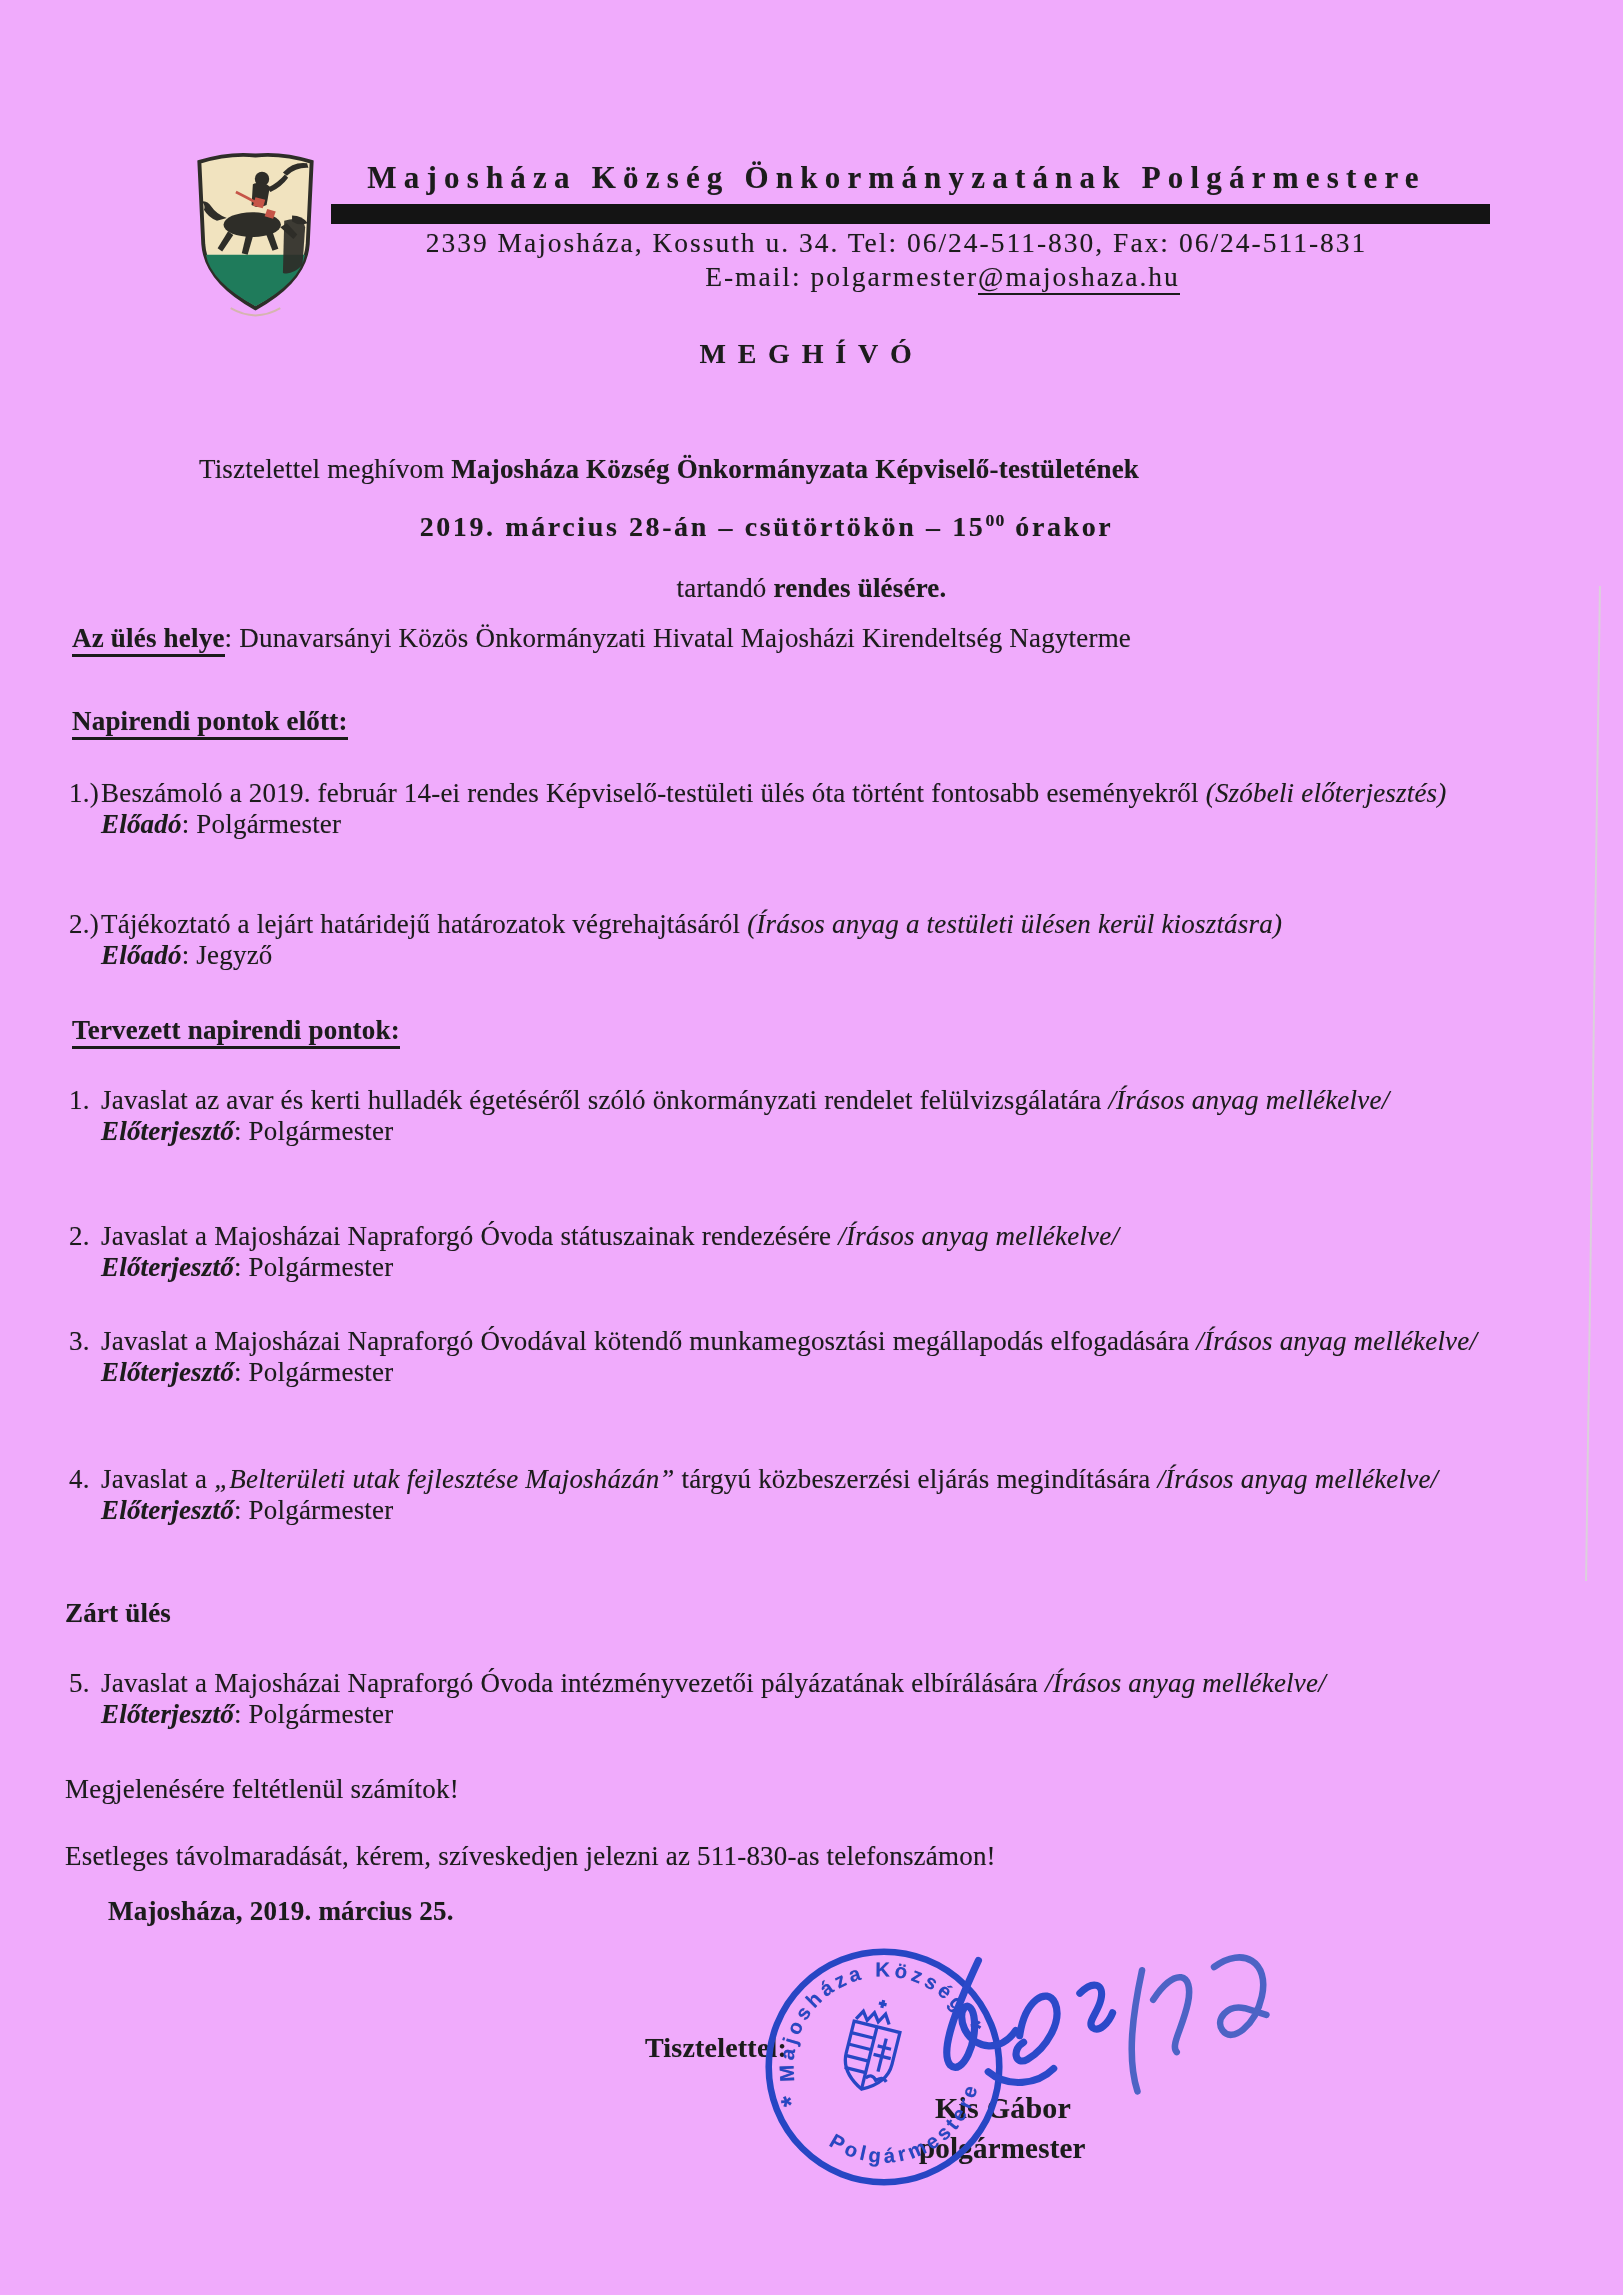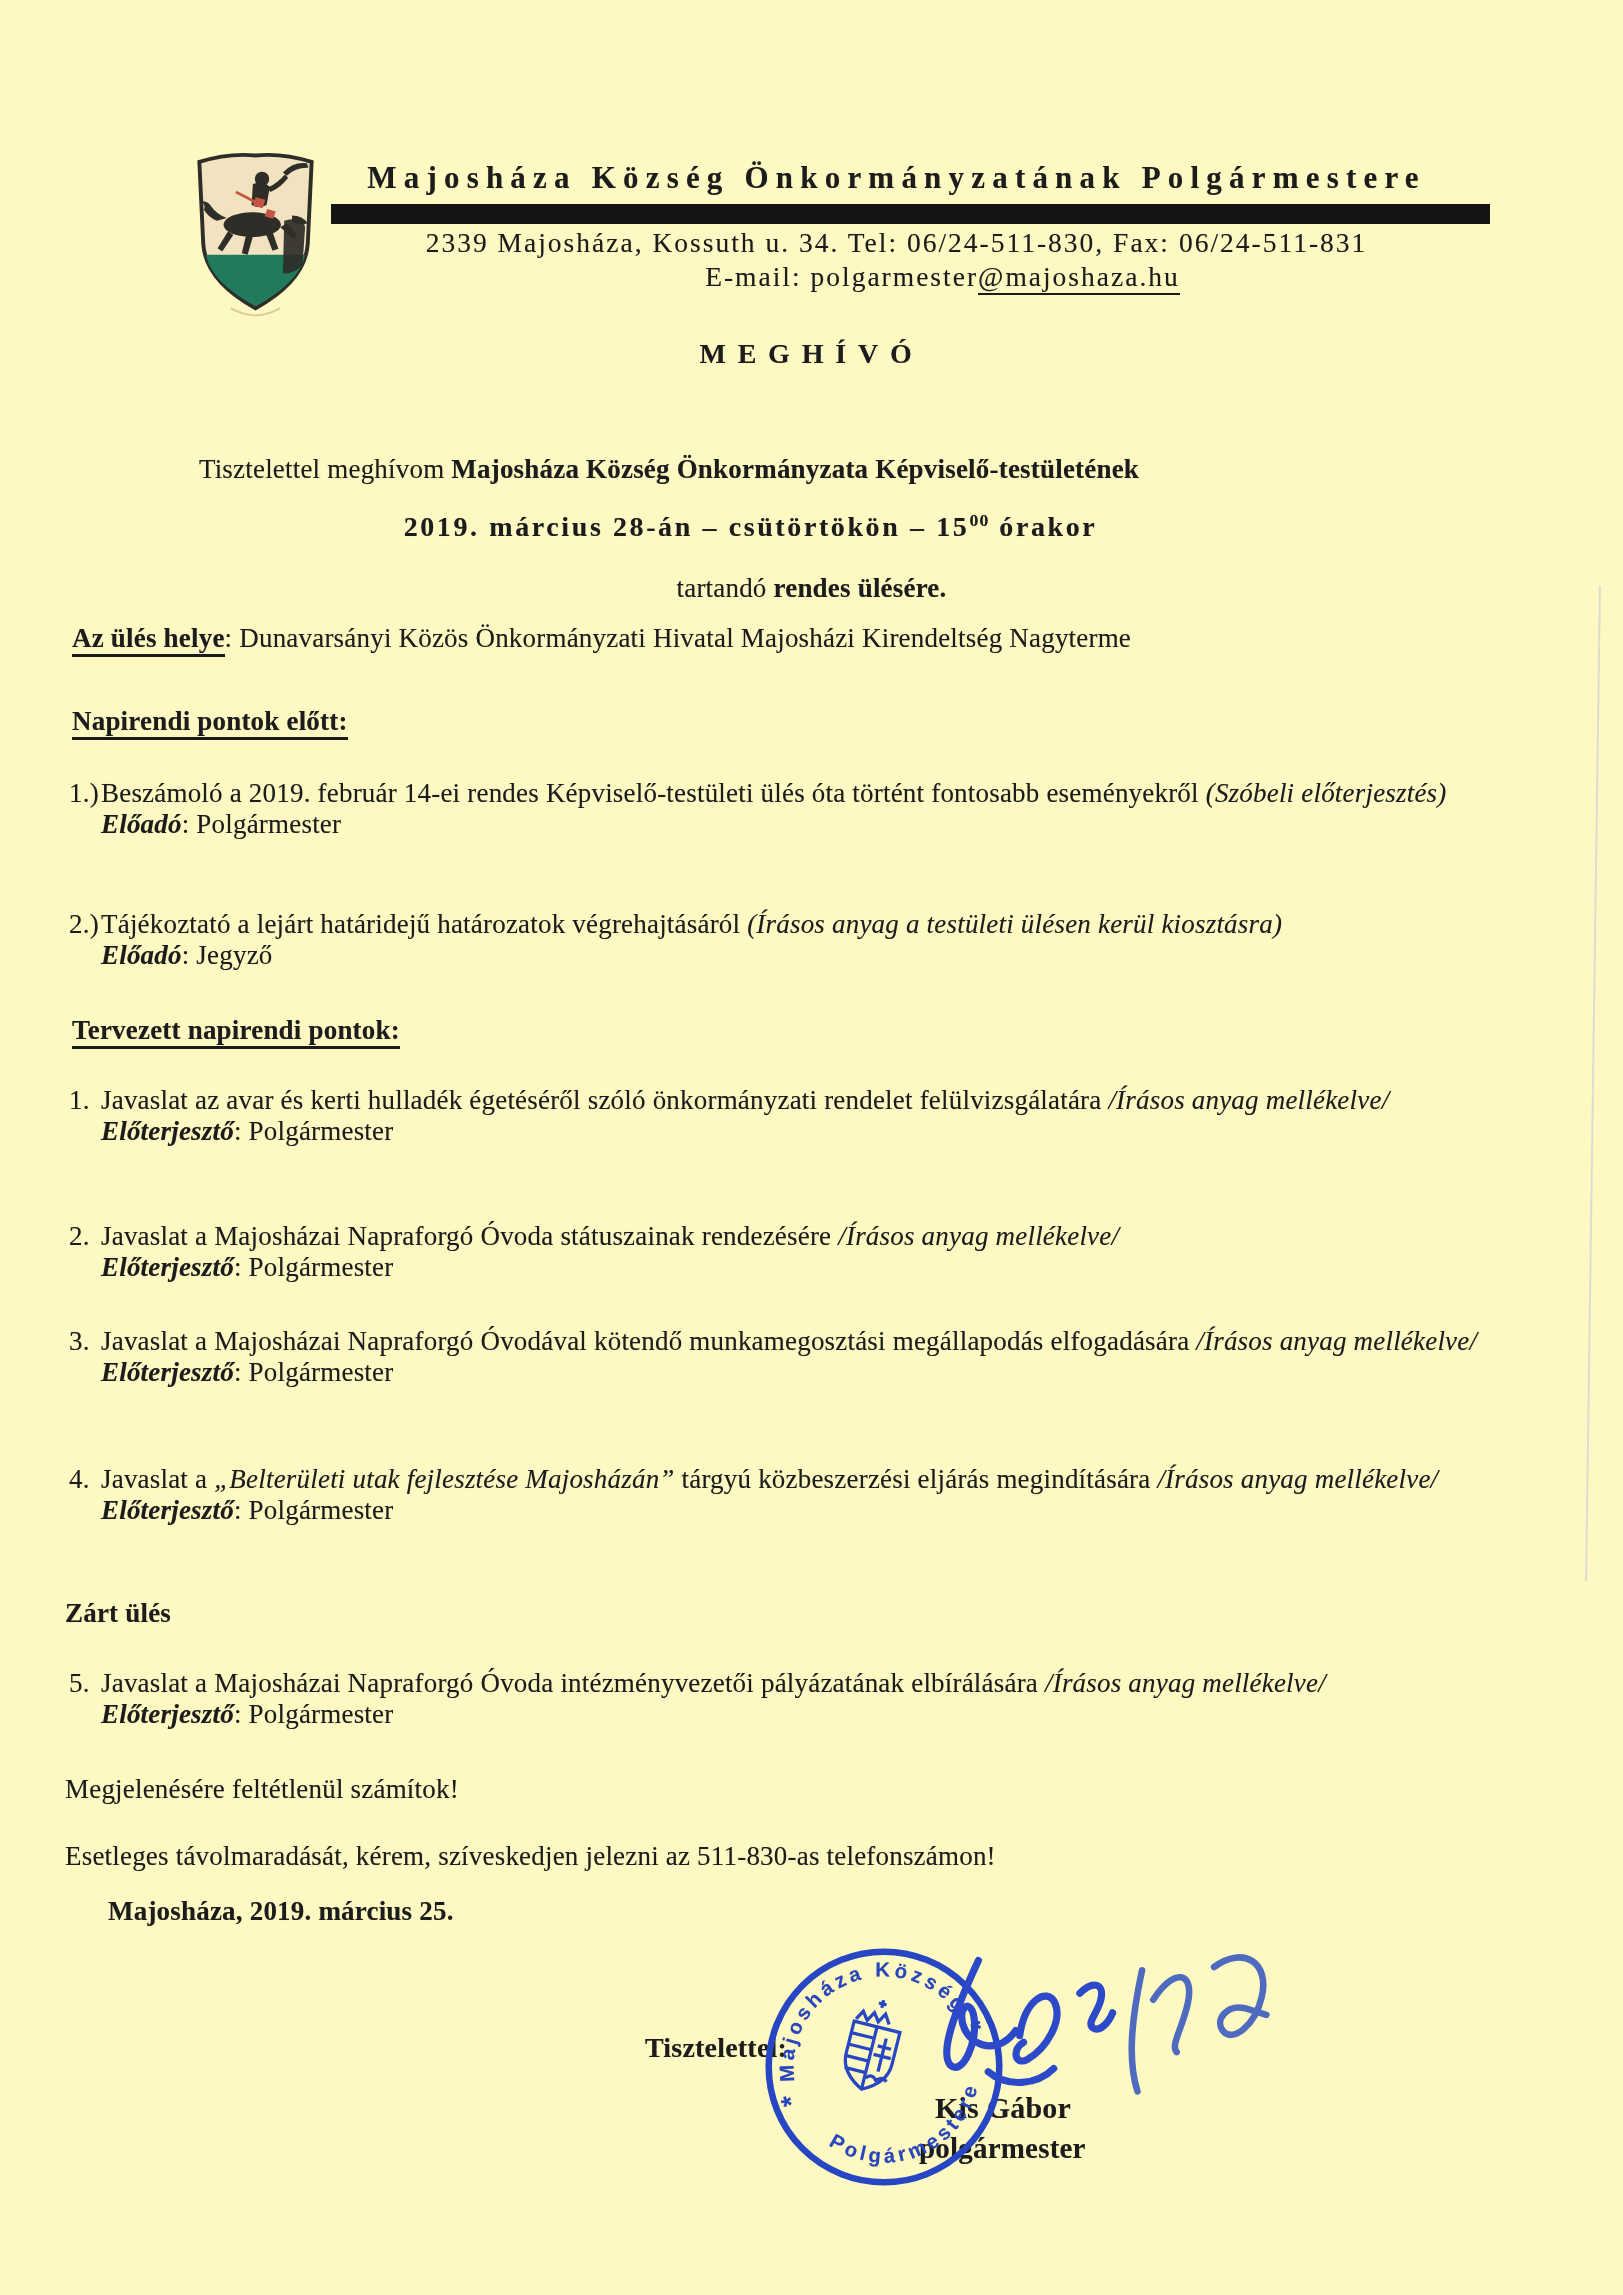--- a/index.html
+++ b/index.html
@@ -1,21 +1,21 @@
 <!DOCTYPE html>
 <html lang="hu" style="font-size:10.5px"><head>
 <meta charset="utf-8">
 <title>Meghívó</title>
 <style>
   html,body{margin:0;padding:0;background:#9a9a9a;}
   .page{
     position:relative;
     width:1623px;height:2295px;
     margin:0 auto;
-    background:#fef9c3;
+    background:#f0abfc;
     font-family:"Liberation Serif","DejaVu Serif",serif;
     color:#1c1c1c;
     font-size:27px;line-height:31px;letter-spacing:0.2px;
     overflow:hidden;
     text-shadow:0 0 0.7px rgba(25,25,25,.35);
   }
   .abs{position:absolute;}
   .center{text-align:center;}
   .b{font-weight:bold;}
   .it{font-style:italic;}
@@ -74,21 +74,21 @@
   <div class="abs center hdr-line" style="left:281px;top:260px;width:1231px;text-indent:92px;">
     <span>E-mail: polgarmester</span><span class="u" style="border-bottom-width:2.6px;">@majoshaza.hu</span>
   </div>
 
   <div class="abs center doc-title" style="left:0;top:338px;width:1623px;">MEGHÍVÓ</div>
 
   <div class="abs center" style="left:0;top:433px;width:1338px;margin-top:21px;">
     <span>Tisztelettel meghívom </span><span class="b">Majosháza Község Önkormányzata Képviselő-testületének</span>
   </div>
 
-  <div class="abs center date-line" style="left:0;top:505px;width:1501px;">
+  <div class="abs center date-line" style="left:16px;top:505px;width:1501px;">
     <span>2019. március 28-án – csütörtökön – 15</span><sup>00</sup><span> órakor</span>
   </div>
 
   <div class="abs center" style="left:0;top:573px;width:1623px;">
     <span>tartandó </span><span class="b">rendes ülésére.</span>
   </div>
 
   <div class="abs" style="left:72px;top:623px;width:1469px;">
     <span class="b u">Az ülés helye</span><span>: Dunavarsányi Közös Önkormányzati Hivatal Majosházi Kirendeltség Nagyterme</span>
   </div>

